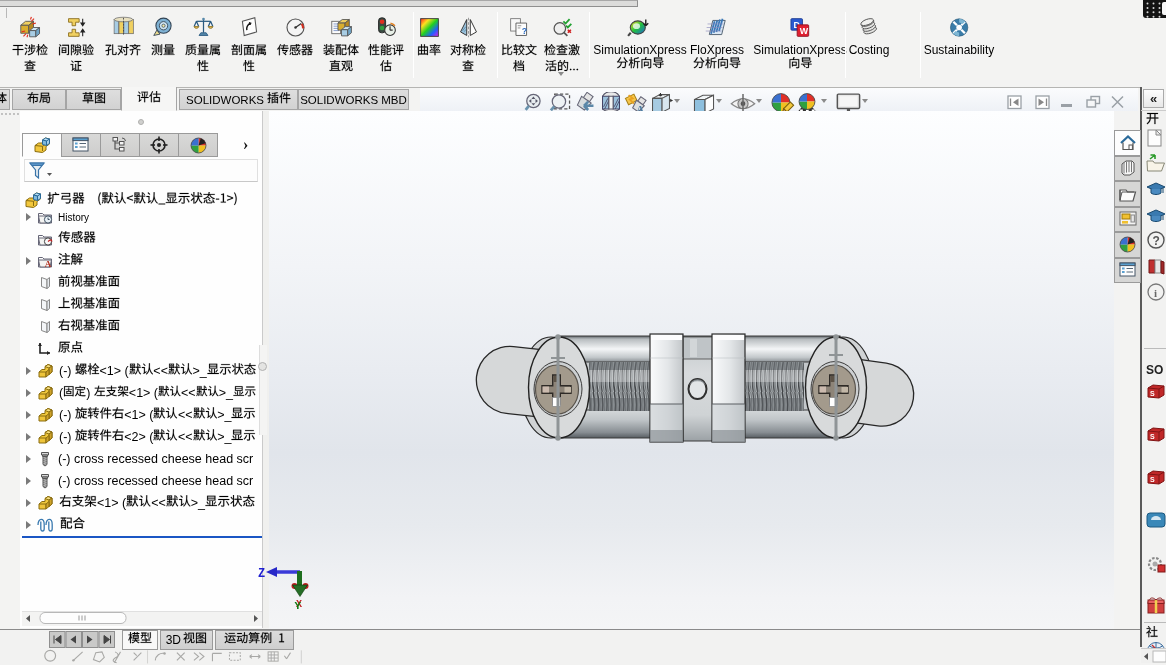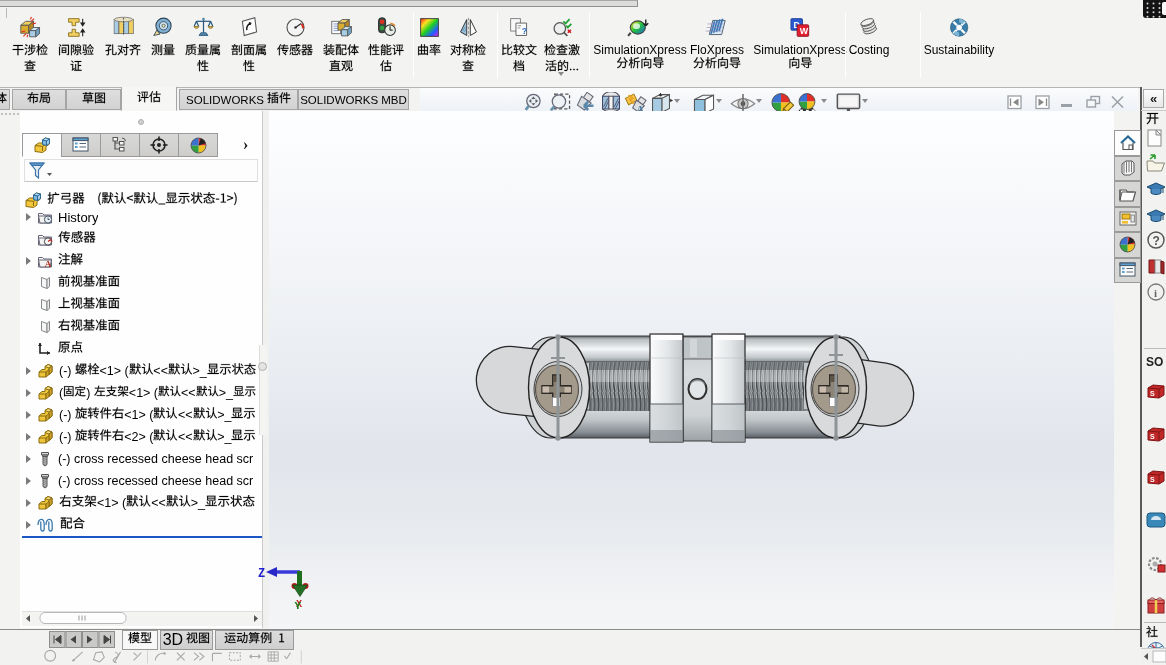--- a/index.html
+++ b/index.html
@@ -770,21 +770,21 @@
     <span class="arr"></span>
     <span class="ticon">
       <svg width="16" height="16" viewBox="0 0 16 16" style="display:block">
         <path d="M1.5 4.5 h4 l1.5 1.5 h7.5 v8 h-13 z" fill="#fdfdfd" stroke="#667" stroke-width="1"></path>
         <path d="M1.5 7 h13 l-1.5 7 h-10 z" fill="#f4f4f2" stroke="#667" stroke-width="1"></path>
         <circle cx="11" cy="10.5" r="3.6" fill="#e8f0f6" stroke="#456"></circle>
         <path d="M11 8.6 v1.9 h1.6" stroke="#456" fill="none"></path>
       </svg>
     </span>
     <span style="display:flex;align-items:center;overflow:hidden;max-width:197px;flex-wrap:nowrap">
-      <span style="font-size:13px;white-space:pre">History</span>
+      <span style="font-size:10px;white-space:pre">History</span>
     </span>
   </div>
 <div class="treerow" style="top:228px;left:26px">
     <span style="width:11px"></span>
     <span class="ticon">
       <svg width="16" height="16" viewBox="0 0 16 16" style="display:block">
         <path d="M1.5 4.5 h4 l1.5 1.5 h7.5 v8 h-13 z" fill="#fdfdfd" stroke="#667" stroke-width="1"></path>
         <path d="M1.5 7 h13 l-1.5 7 h-10 z" fill="#f4f4f2" stroke="#667" stroke-width="1"></path>
         <circle cx="11" cy="10.5" r="3.6" fill="#f8f8f8" stroke="#444"></circle>
         <path d="M11 10.5 L13.4 8.8" stroke="#c02020" stroke-width="1.2"></path>
@@ -1395,21 +1395,21 @@
       <path d="M15 5 l3 1 v12 l-3 -1 z" fill="#a02828" stroke="#701818"></path>
     </svg>
   </div>
 <div class="abs" style="left:1146px;top:282px">
     <svg width="20" height="20" viewBox="0 0 20 20" style="display:block">
       <circle cx="10" cy="10" r="8" fill="none" stroke="#777" stroke-width="1.3"></circle>
       <text x="8" y="14.5" font-size="11" font-weight="bold" fill="#666" font-family="Liberation Serif">i</text>
     </svg>
   </div>
 <div class="abs" style="left:1144px;top:348px;width:22px;height:1px;background:#bbb"></div>
-<div class="abs" style="left:1146px;top:355px"><span style="font-size:12px;font-weight:bold;color:#222">SO</span></div>
+<div class="abs" style="left:1146px;top:363px"><span style="font-size:12px;font-weight:bold;color:#222">SO</span></div>
 <div class="abs" style="left:1146px;top:382px">
     <svg width="20" height="20" viewBox="0 0 20 20" style="display:block">
       <path d="M2 6 l5 -3 l11 1 v9 l-5 3 l-11 -1 z" fill="#c02828" stroke="#801414"></path>
       <path d="M2 6 l11 1 l5 -3" fill="none" stroke="#801414"></path>
       <path d="M13 7 v9" stroke="#801414"></path>
       <text x="4" y="14" font-size="7" font-weight="bold" fill="#fff" font-family="Liberation Sans">S</text>
     </svg>
   </div>
 <div class="abs" style="left:1146px;top:425px">
     <svg width="20" height="20" viewBox="0 0 20 20" style="display:block">
@@ -1476,21 +1476,21 @@
     </svg></div>
 <div class="btab act" style="left:122px;width:36px">
     <svg class="ct" width="24" height="16" viewBox="0 0 24.00 16">
       <g transform="translate(0,10.20) scale(0.01200,-0.01200)" fill="#000" stroke="#000" stroke-width="14">
         <use href="#g87" x="0"></use>
         <use href="#g88" x="1000"></use>
       </g>
     </svg>
   </div>
 <div class="btab" style="left:160px;width:53px">
-    <span style="font-size:16px">3D </span>
+    <span style="font-size:12px">3D </span>
     <svg class="ct" width="24" height="16" viewBox="0 0 24.00 16">
       <g transform="translate(0,10.20) scale(0.01200,-0.01200)" fill="#000" stroke="#000" stroke-width="14">
         <use href="#g68" x="0"></use>
         <use href="#g47" x="1000"></use>
       </g>
     </svg>
   </div>
 <div class="btab" style="left:215px;width:79px">
     <svg class="ct" width="61" height="16" viewBox="0 0 60.66 16">
       <g transform="translate(0,10.20) scale(0.01200,-0.01200)" fill="#000" stroke="#000" stroke-width="14">

